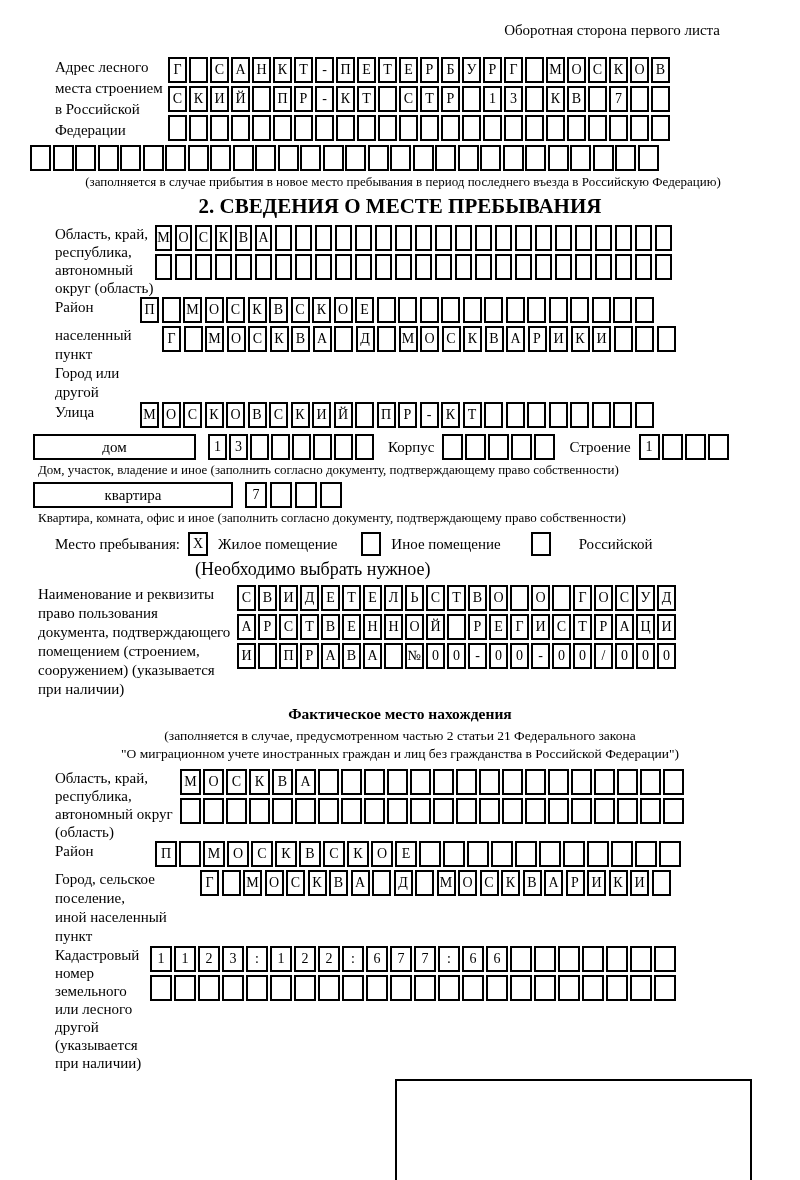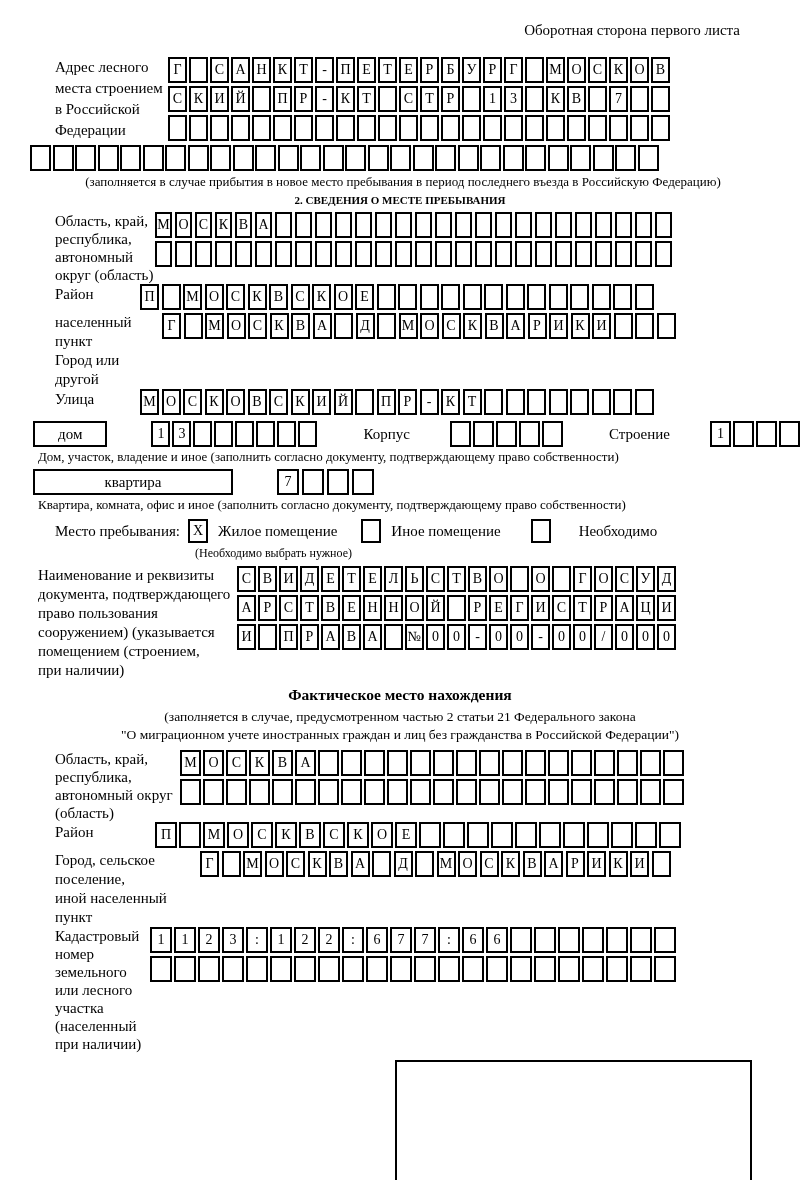--- a/index.html
+++ b/index.html
@@ -3,21 +3,21 @@
 <meta charset="utf-8">
 <style>
   * { margin:0; padding:0; box-sizing:border-box; }
   html,body { background:#ffffff; }
   .page {
     position:relative; width:800px; height:1180px; margin:0 auto;
     background:#fff; color:#000;
     font-family:"Liberation Serif","DejaVu Serif",serif;
     font-size:15px; overflow:hidden;
   }
-  .back-title { padding-top:22px; padding-right:60px; text-align:right; font-size:15px; }
+  .back-title { padding-top:22px; padding-right:80px; text-align:right; font-size:15px; }
 
   
   .field { display:flex; margin-left:55px; align-items:flex-start; }
   .label { line-height:21px; flex:0 0 auto; }
   .label.lh18 { line-height:18px; }
   .label.lh19 { line-height:19px; }
   .w113{width:113px;} .w100{width:100px;} .w85{width:85px;} .w107{width:107px;}
   .w199{width:199px;} .w125{width:125px;} .w145{width:145px;} .w95{width:95px;}
 
   .boxrow { display:flex; gap:2px; margin-bottom:3px; }
@@ -30,44 +30,44 @@
   .wide .cell{ width:21px; }
   .wider .cell{ width:22px; }
   .g25{ gap:2.5px; }
   .full-row { margin-left:30px; gap:1.5px; margin-top:1px; }
   .full-row .cell{ width:21px; }
 
   .note { font-size:13px; line-height:16px; }
   .note.center { text-align:center;padding-left:6px; }
   .note.left { margin-left:38px; }
 
-  .h2 { text-align:center; font-weight:bold; font-size:11px; margin:4px 0 6px 0; }
+  .h2 { text-align:center; font-weight:bold; font-size:21px; margin:4px 0 6px 0; }
   .h3 { text-align:center; font-weight:bold; font-size:15.5px; margin:6px 0 4px 0; }
   .note2 { text-align:center; font-size:13.5px; line-height:18px; margin-bottom:6px; }
 
   
-  .inline-row { display:flex; align-items:center; margin-left:33px; margin-bottom:2px;gap:32px; }
+  .inline-row { display:flex; align-items:center; margin-left:33px; margin-bottom:2px; }
   .label-box {
     height:26px; border:2px solid #000; display:flex; align-items:center;
     justify-content:center; font-size:15px; background:#fff;
   }
   .lb-dom{ width:163px; margin-right:12px; }
   .lb-kv{ width:200px; margin-right:12px; }
   .inline-row .boxrow{ margin-bottom:0; }
   .mid-label{ margin:0 8px 0 14px; }
 
   
   .stay-row { display:flex; align-items:center; margin-left:55px; margin-top:5px; height:26px; }
   .cbox {
     width:20px; height:24px; border:2px solid #000; display:flex;
     align-items:center; justify-content:center; font-size:14px; flex:0 0 auto;
   }
   .stay-row .opt-label{ margin-left:10px; }
   .cb-gap{ margin-left:24px; }
-  .stay-note { margin-left:195px; font-size:12px; margin-top:2px; }
+  .stay-note { margin-left:195px; font-size:18px; margin-top:2px; }
 
   .doc-field { margin-top:5px; }
   .doc-field .rows{ margin-left:0; }
 
   .stamp-box {
     margin-left:395px; margin-top:7px; width:357px; height:170px;
     border:2px solid #000; background:#fff;
   }
   .rows{ display:block; }
 </style>
@@ -401,31 +401,31 @@
   </div>
   <div class="note left">Квартира, комната, офис и иное (заполнить согласно документу, подтверждающему право собственности)</div>
 
   <div class="stay-row">
     <div>Место пребывания:</div>
     <div class="cbox" style="margin-left:8px;">X</div>
     <div class="opt-label">Жилое помещение</div>
     <div class="cbox cb-gap"></div>
     <div class="opt-label">Иное помещение</div>
     <div class="cbox cb-gap" style="margin-left:30px;"></div>
-    <div class="opt-label" style="margin-left:28px;">Необходимо</div>
+    <div class="opt-label" style="margin-left:28px;">Российской</div>
   </div>
   <div class="stay-note">(Необходимо выбрать нужное)</div>
 
   <div class="field doc-field" style="margin-left:38px;">
     <div class="label w199 lh19">
         <div>Наименование и реквизиты</div>
+        <div>право пользования</div>
         <div>документа, подтверждающего</div>
-        <div>право пользования</div>
+        <div>помещением (строением,</div>
         <div>сооружением) (указывается</div>
-        <div>помещением (строением,</div>
         <div>при наличии)</div>
       </div>
     <div class="rows">
       <div class="boxrow">
           <div class="cell">С</div>
           <div class="cell">В</div>
           <div class="cell">И</div>
           <div class="cell">Д</div>
           <div class="cell">Е</div>
           <div class="cell">Т</div>
@@ -615,21 +615,21 @@
         <div class="cell">К</div>
         <div class="cell">И</div>
         <div class="cell"></div>
       </div>
   </div>
 
   <div class="field">
     <div class="label w95 lh18">
         <div>Кадастровый номер</div>
         <div>земельного или лесного</div>
-        <div>участка (населенный</div>
+        <div>другой (указывается</div>
         <div>при наличии)</div>
       </div>
     <div class="rows">
       <div class="boxrow wider">
           <div class="cell">1</div>
           <div class="cell">1</div>
           <div class="cell">2</div>
           <div class="cell">3</div>
           <div class="cell">:</div>
           <div class="cell">1</div>

